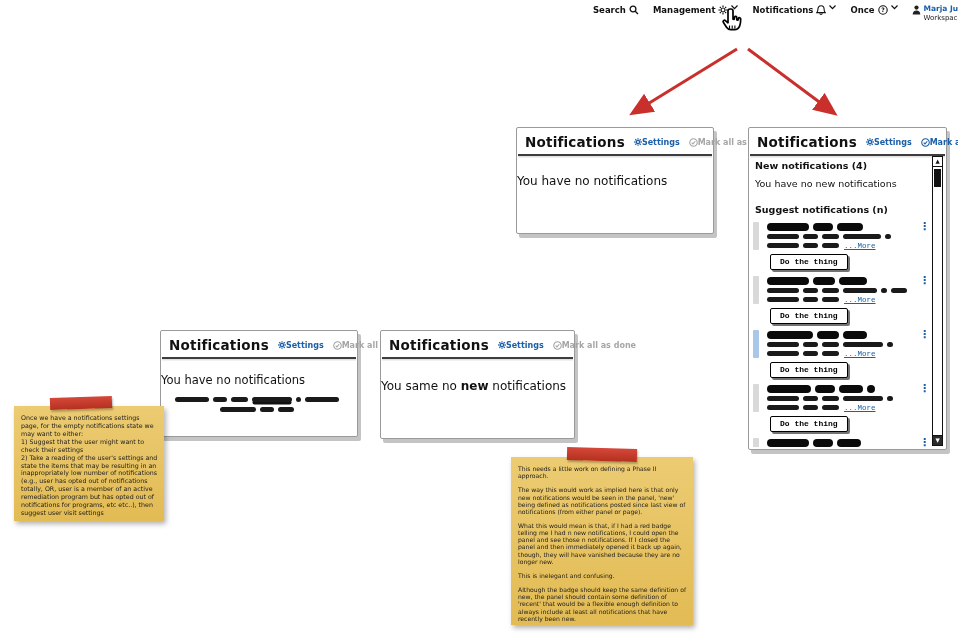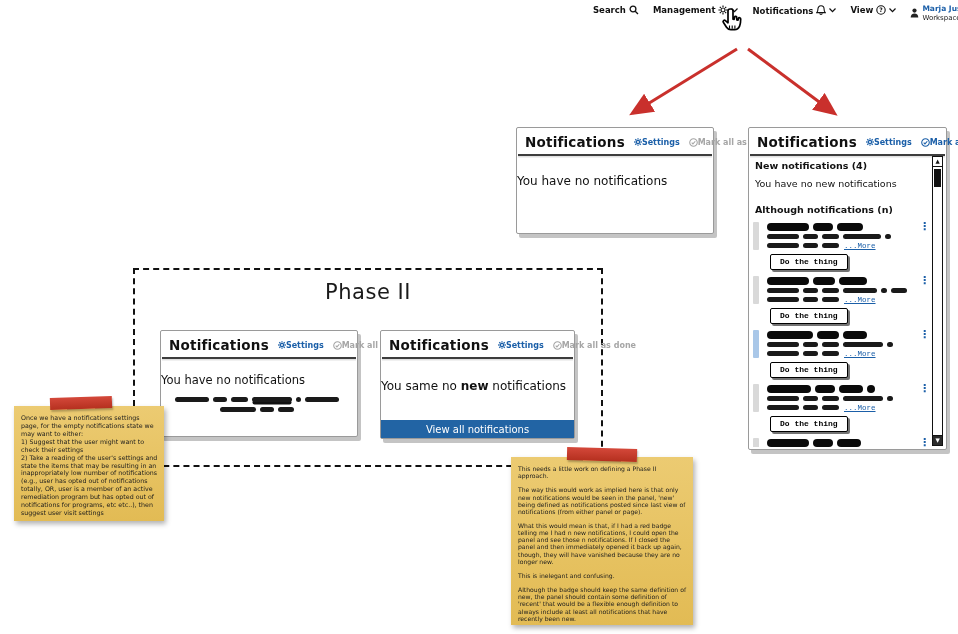--- a/index.html
+++ b/index.html
@@ -1,21 +1,21 @@
 <!DOCTYPE html>
 <html><head>
 <meta charset="utf-8">
 <style>
   html,body{margin:0;padding:0;background:#fff;}
   #canvas{position:relative;width:958px;height:634px;overflow:hidden;background:#fff;
           font-family:"DejaVu Sans","Liberation Sans",sans-serif;color:#111;}
 
   
   .nav{position:absolute;left:593px;top:5px;display:flex;gap:14px;align-items:flex-start;font-size:8.5px;font-weight:600;z-index:3;}
-  .nav-item{display:flex;align-items:center;gap:3px;cursor:pointer;white-space:nowrap;}
+  .nav-item{display:flex;align-items:flex-start;gap:3px;cursor:pointer;white-space:nowrap;}
   .nav svg{display:block;}
   .user-col{display:flex;flex-direction:column;line-height:1.15;}
   .user-name{color:#1b5fa8;font-size:7.5px;font-weight:700;}
   .user-ws{color:#222;font-size:7px;font-weight:400;}
   .hand{position:absolute;left:719px;top:6px;z-index:10;}
 
   
   .arrows{position:absolute;left:0;top:0;z-index:1;pointer-events:none;}
 
   
@@ -123,21 +123,21 @@
       <span>Notifications</span>
       <svg width="10" height="11" viewBox="0 0 10 11">
         <path d="M5 0.8 c2 0 3.1 1.5 3.1 3.4 0 1.9 .5 2.8 1.1 3.4 H0.8 C1.4 7 1.9 6.1 1.9 4.2 1.9 2.3 3 0.8 5 0.8 z" fill="none" stroke="#111" stroke-width="1.1"></path>
         <path d="M3.6 8.4 a1.5 1.5 0 0 0 2.8 0" fill="none" stroke="#111" stroke-width="1.1"></path>
       </svg>
       <svg width="7" height="5" viewBox="0 0 7 5">
         <polyline points="0.5,0.5 3.5,3.7 6.5,0.5" fill="none" stroke="#111" stroke-width="1.2"></polyline>
       </svg>
     </div>
     <div class="nav-item">
-      <span>View</span>
+      <span>Once</span>
       <svg width="10" height="10" viewBox="0 0 10 10">
         <circle cx="5" cy="5" r="4.2" fill="none" stroke="#111" stroke-width="1.1"></circle>
         <text x="5" y="7.2" font-size="6" font-weight="bold" text-anchor="middle" fill="#111">?</text>
       </svg>
       <svg width="7" height="5" viewBox="0 0 7 5">
         <polyline points="0.5,0.5 3.5,3.7 6.5,0.5" fill="none" stroke="#111" stroke-width="1.2"></polyline>
       </svg>
     </div>
     <div class="nav-item">
       <svg width="9" height="10" viewBox="0 0 9 10">
@@ -150,23 +150,20 @@
       </span>
     </div>
 
   </div>
 
   <svg class="hand" width="28" height="31" viewBox="0 0 28 31">
     <path d="M12 3 c1.2 0 2 .9 2 2 l0 8.2 1.1 .1 .5-2.3 c.3-1.1 2.1-.9 2.1 .3 l.1 2.7 1.1 .2 .6-1.8 c.4-1.2 2.2-.8 2.2 .6 0 2.6-.3 5.2-1.1 7.1 -.9 2.2-2.3 3.6-5 3.6 h-3.8 c-1.9 0-3.3-.9-4.3-2.4 l-3.2-5 c-.8-1.3 .9-2.7 2.1-1.7 l2.6 2.2 0-11.8 c0-1.1 .8-2 2-2 z" fill="#fff" stroke="#000" stroke-width="1.7" stroke-linejoin="round"></path>
     <path d="M10.5 19.5 v3.2 M13.2 19.5 v3.2 M15.9 19.5 v3.2" stroke="#000" stroke-width="1.1" fill="none"></path>
   </svg>
 
-  <div class="p2box">
-    <div class="p2title">Phase II</div>
-  </div>
 
   <div class="panel" id="panel-simple">
     <div class="p-head">
       <span class="p-title">Notifications</span>
       <span class="p-link">
         <svg width="8" height="8" viewBox="0 0 10 10">
           <circle cx="5" cy="5" r="2" fill="none" stroke="currentColor" stroke-width="1.6"></circle>
           <g stroke="currentColor" stroke-width="1.6">
             <line x1="5" y1="0.2" x2="5" y2="2"></line>
               <line x1="5" y1="8" x2="5" y2="9.8"></line>
@@ -216,21 +213,21 @@
           <circle cx="5" cy="5" r="4.2" fill="none" stroke="currentColor" stroke-width="1.2"></circle>
           <polyline points="3,5.2 4.4,6.6 7,3.6" fill="none" stroke="currentColor" stroke-width="1.2"></polyline>
         </svg>
         <span>Mark all as done</span>
       </span>
     </div>
     <div class="p-div"></div>
     <div class="full-body">
       <div class="sec-h">New notifications (4)</div>
       <div class="sec-t">You have no new notifications</div>
-      <div class="sec-h earlier">Although notifications (n)</div>
+      <div class="sec-h earlier">Suggest notifications (n)</div>
       <div id="nf-items">
           <div class="nf-item">
             <span class="nf-bar"></span>
             <div class="nf-main"><div class="scrib-line bold">
                 <span class="blob" style="width: 42px;"></span>
                 <span class="blob" style="width: 20px;"></span>
                 <span class="blob" style="width: 26px;"></span>
               </div><div class="scrib-line">
                 <span class="blob" style="width: 32px;"></span>
                 <span class="blob" style="width: 15px;"></span>
@@ -397,21 +394,20 @@
           <circle cx="5" cy="5" r="4.2" fill="none" stroke="currentColor" stroke-width="1.2"></circle>
           <polyline points="3,5.2 4.4,6.6 7,3.6" fill="none" stroke="currentColor" stroke-width="1.2"></polyline>
         </svg>
         <span>Mark all as done</span>
       </span>
     </div>
     <div class="p-div"></div>
     <div class="empty-line" style="margin-top:20px;font-size:12px">
       <span>You same no </span><b>new</b><span> notifications</span>
     </div>
-    <div class="vfoot">View all notifications</div>
   </div>
 
   <div class="note" id="note-left">Once we have a notifications settings page, for the empty notifications state we may want to either:
 1) Suggest that the user might want to check their settings
 2) Take a reading of the user's settings and state the items that may be resulting in an inappropriately low number of notifications (e.g., user has opted out of notifications totally, OR, user is a member of an active remediation program but has opted out of notifications for programs, etc etc..), then suggest user visit settings</div>
   <div class="tape" id="tape-left"></div>
 
   <div class="note" id="note-bottom">This needs a little work on defining a Phase II approach.
 
 The way this would work as implied here is that only new notifications would be seen in the panel, 'new' being defined as notifications posted since last view of notifications (from either panel or page).

